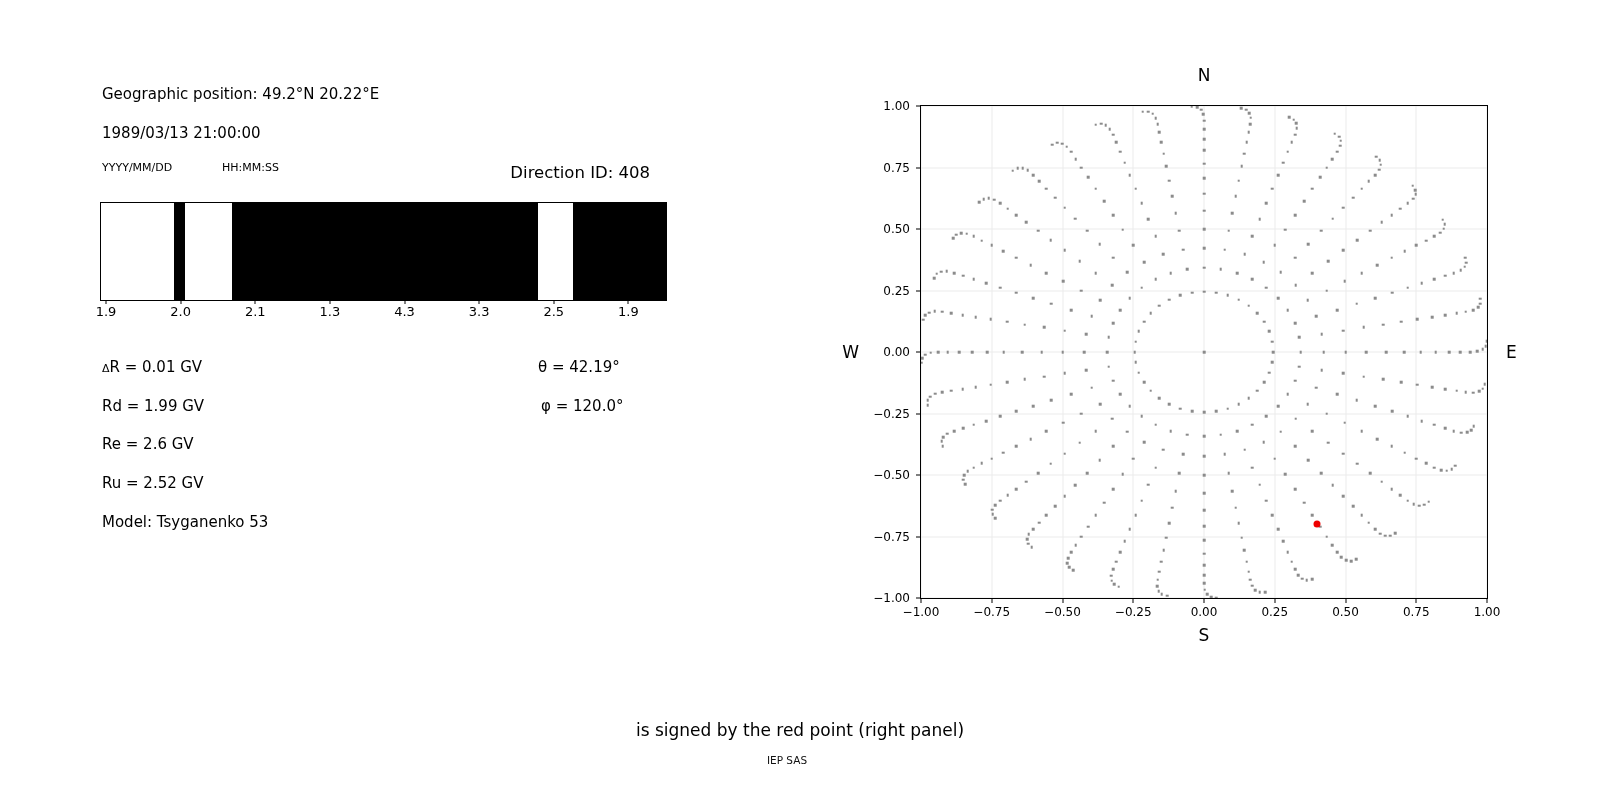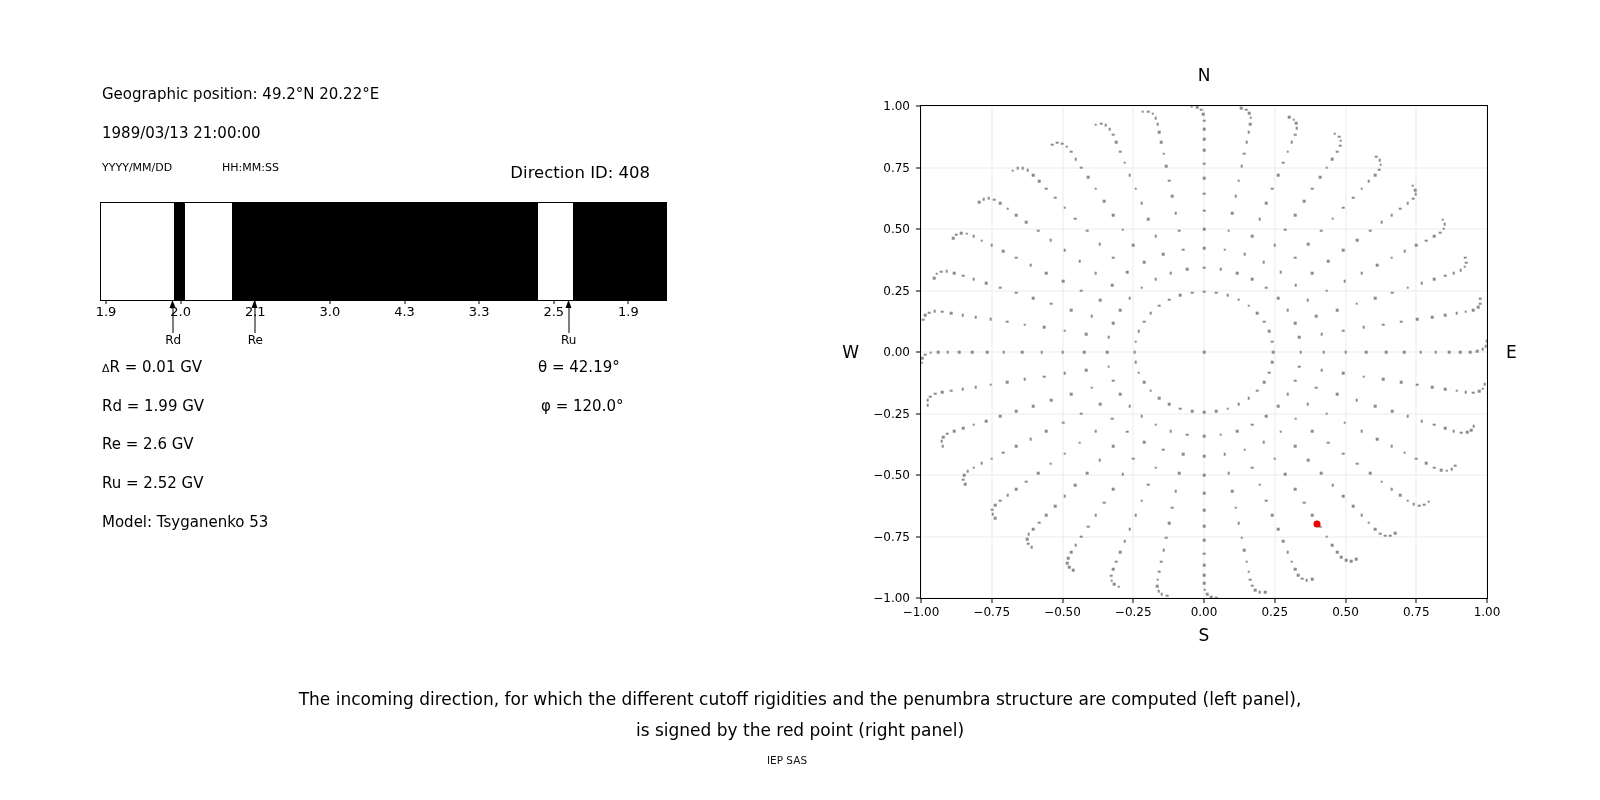--- a/index.html
+++ b/index.html
@@ -65,40 +65,29 @@
       <div class="pen-band" style="left: 83.6196%; width: 16.3804%; background: rgb(0, 0, 0);"></div>
     </div>
   <div class="abs" id="pen-ticks">
       <div class="pen-tickmark" style="left: 1.0568%;"></div>
       <div class="pen-ticklabel" style="left: 1.0568%;">1.9</div>
       <div class="pen-tickmark" style="left: 14.2668%;"></div>
       <div class="pen-ticklabel" style="left: 14.2668%;">2.0</div>
       <div class="pen-tickmark" style="left: 27.4769%;"></div>
       <div class="pen-ticklabel" style="left: 27.4769%;">2.1</div>
       <div class="pen-tickmark" style="left: 40.6869%;"></div>
-      <div class="pen-ticklabel" style="left: 40.6869%;">3.0</div>
+      <div class="pen-ticklabel" style="left: 40.6869%;">1.3</div>
       <div class="pen-tickmark" style="left: 53.897%;"></div>
       <div class="pen-ticklabel" style="left: 53.897%;">4.3</div>
       <div class="pen-tickmark" style="left: 67.107%;"></div>
       <div class="pen-ticklabel" style="left: 67.107%;">3.3</div>
       <div class="pen-tickmark" style="left: 80.317%;"></div>
       <div class="pen-ticklabel" style="left: 80.317%;">2.5</div>
       <div class="pen-tickmark" style="left: 93.5271%;"></div>
       <div class="pen-ticklabel" style="left: 93.5271%;">1.9</div>
-    </div>
-  <div class="abs" id="pen-markers">
-      <div class="pen-arrowhead" style="left: 12.9458%;"></div>
-      <div class="pen-arrowstem" style="left: 12.9458%;"></div>
-      <div class="pen-markerlabel" style="left: 12.9458%;">Rd</div>
-      <div class="pen-arrowhead" style="left: 27.4769%;"></div>
-      <div class="pen-arrowstem" style="left: 27.4769%;"></div>
-      <div class="pen-markerlabel" style="left: 27.4769%;">Re</div>
-      <div class="pen-arrowhead" style="left: 82.959%;"></div>
-      <div class="pen-arrowstem" style="left: 82.959%;"></div>
-      <div class="pen-markerlabel" style="left: 82.959%;">Ru</div>
     </div>
 
   <div class="abs t15" style="left:102px;top:358px;"><span class="delta">Δ</span><span>R = 0.01 GV</span></div>
   <div class="abs t15" style="left:102px;top:397px;">Rd = 1.99 GV</div>
   <div class="abs t15" style="left:102px;top:435px;">Re = 2.6 GV</div>
   <div class="abs t15" style="left:102px;top:474px;">Ru = 2.52 GV</div>
   <div class="abs t15" style="left:102px;top:513px;">Model: Tsyganenko 53</div>
   <div class="abs t15" style="left:538px;top:358px;">θ = 42.19°</div>
   <div class="abs t15" style="left:541px;top:397px;">φ = 120.0°</div>
 
@@ -738,17 +727,16 @@
         <div class="yticklabel" style="top: 87.5%;">−0.75</div>
         <div class="ytickmark" style="top: 100%;"></div>
         <div class="yticklabel" style="top: 100%;">−1.00</div>
       </div>
     <div class="compass" id="compass-n">N</div>
     <div class="compass" id="compass-s">S</div>
     <div class="compass" id="compass-w">W</div>
     <div class="compass" id="compass-e">E</div>
   </div>
 
-  <div class="abs t17 caption-line" style="top:688px;">The incoming direction, for which the different cutoff rigidities and the penumbra structure are computed (left panel),</div>
   <div class="abs" id="credit" style="top:754px;">IEP SAS</div>
   <div class="abs t17 caption-line" style="top:719px;">is signed by the red point (right panel)</div>
 
 </div>
 
 </body></html>

